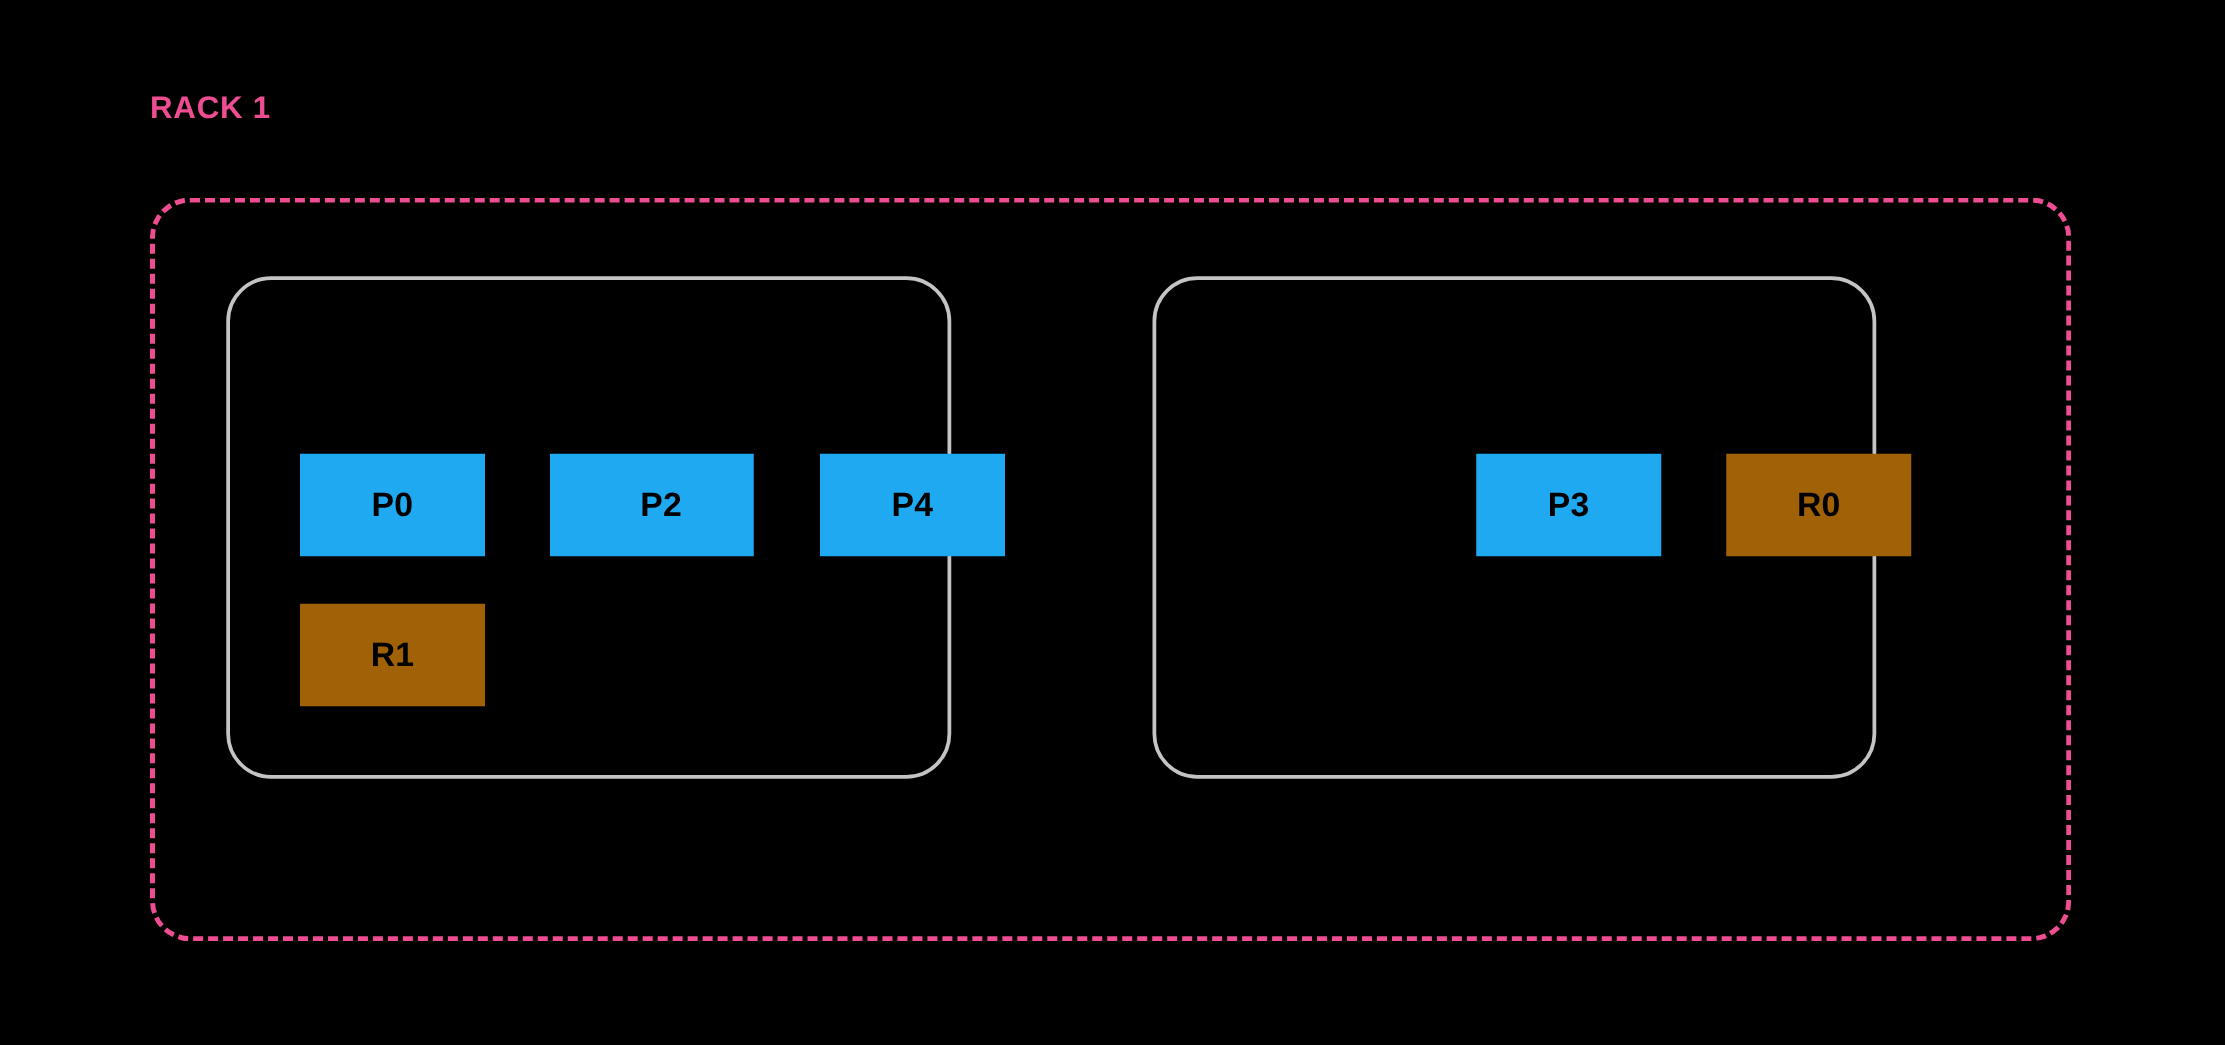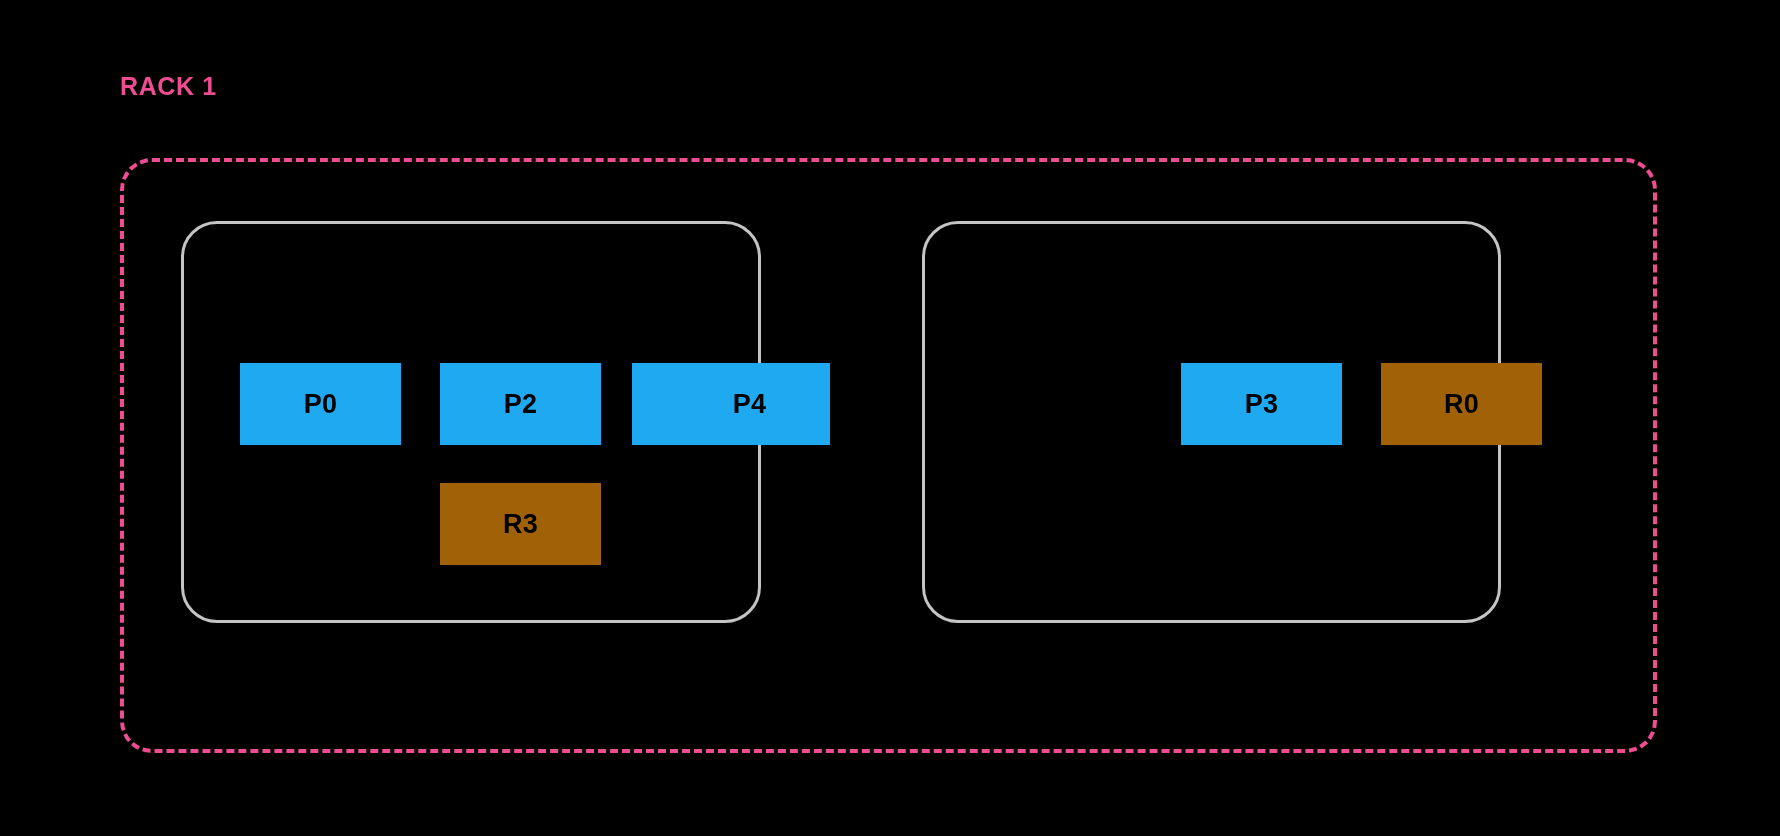--- a/index.html
+++ b/index.html
@@ -65,43 +65,43 @@
   .node-panel.right {
     left: 922px;
     top: 221px;
     width: 579px;
     height: 402px;
   }
 
   
   .shard {
     position: absolute;
-    width: 161px;
+    width: 148px;
     height: 82px;
     display: flex;
     align-items: center;
     justify-content: center;
     font-size: 27px;
     font-weight: bold;
     color: #000000;
     letter-spacing: 0.2px;
     line-height: 1;
     user-select: none;
   }
   .shard.primary { background: #1fa9f0; }
   .shard.replica { background: #a16207; }
 
   
   .row-1 { top: 363px; }
   .row-2 { top: 483px; }
 
   
   .col-l1 { left: 240px; }
-  .col-l2 { left: 440px; }
-  .col-l3 { left: 632px; padding-left: 37px; }
+  .col-l2 { left: 440px; padding-left: 15px; }
+  .col-l3 { left: 656px; }
 
   
   .col-r1 { left: 981px; }
   .col-r2 { left: 1181px; text-align: right; }
   .col-r3 { left: 1381px; }
 </style>
 </head>
 <body>
 
 <div id="canvas">
@@ -111,19 +111,19 @@
   <div class="rack-boundary"></div>
 
   <div class="node-panel left"></div>
 
   <div class="node-panel right"></div>
 
   <div class="shard primary row-1 col-l1">P0</div>
   <div class="shard primary row-1 col-l2">P2</div>
   <div class="shard primary row-1 col-l3">P4</div>
 
-  <div class="shard replica row-2 col-l2">R3</div>
+  <div class="shard replica row-2 col-l1">R1</div>
 
   <div class="shard primary row-1 col-r2">P3</div>
   <div class="shard replica row-1 col-r3">R0</div>
 
 
 </div>
 
 </body></html>

